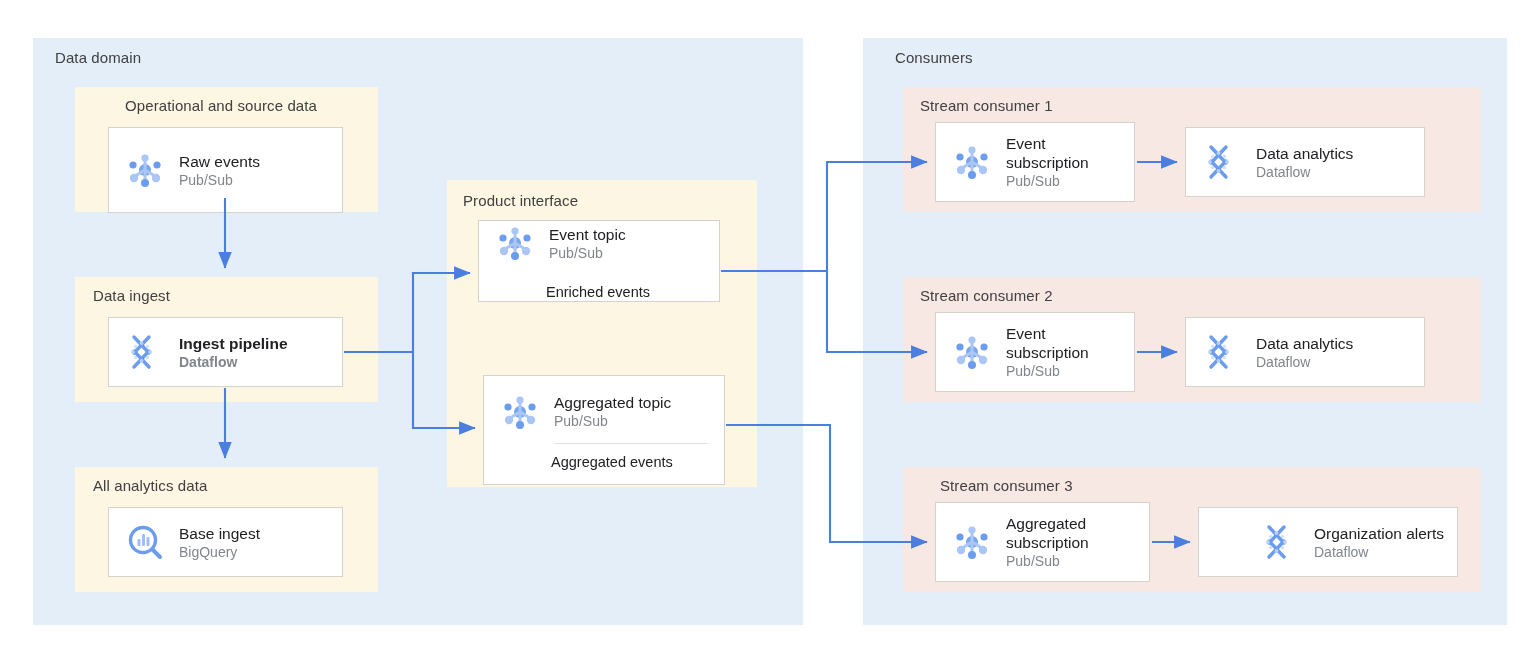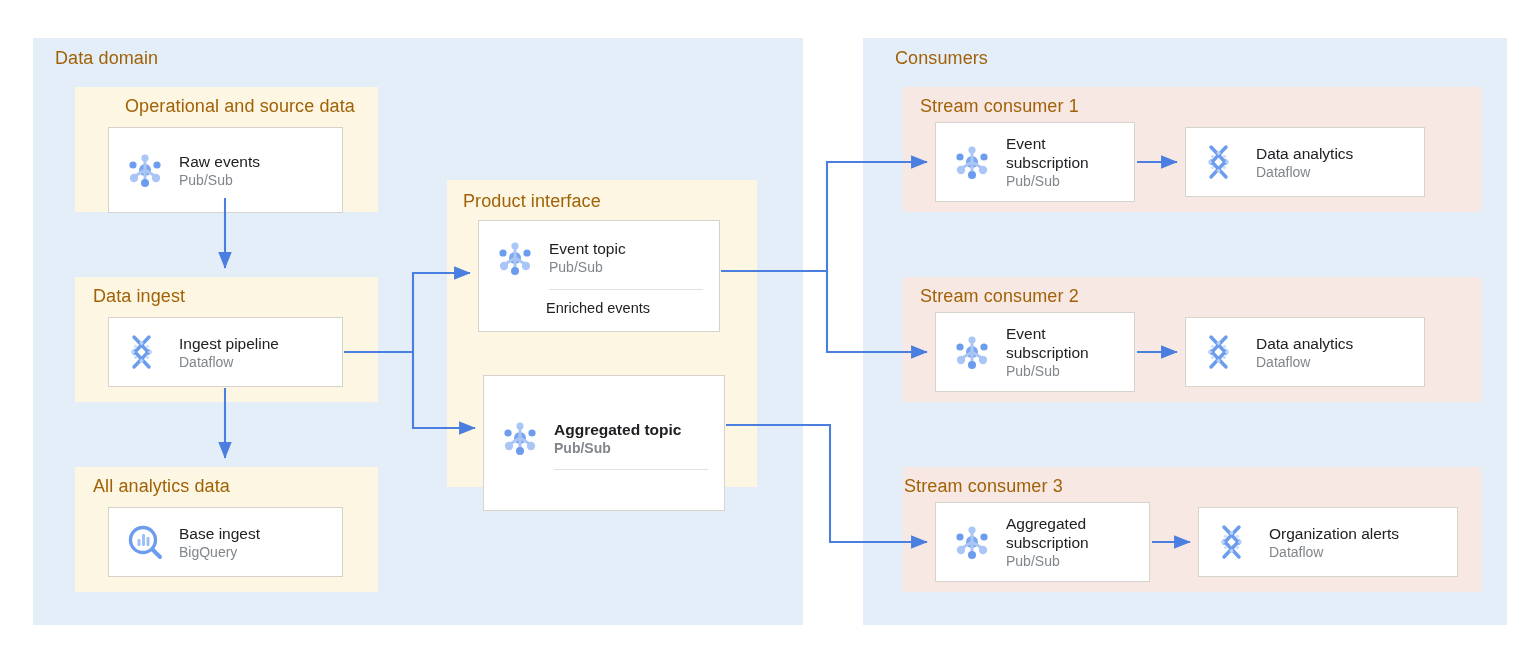--- a/index.html
+++ b/index.html
@@ -28,22 +28,22 @@
     background: #e4eef9;
   }
   .panel-yellow {
     background: #fdf6e3;
   }
   .panel-pink {
     background: #f7e8e4;
   }
   .panel-label {
     position: absolute;
-    color: #a16207;
-    font-size: 18px;
+    color: #404040;
+    font-size: 15px;
     line-height: 18px;
     white-space: nowrap;
     letter-spacing: 0.1px;
   }
 
   
   .card {
     position: absolute;
     box-sizing: border-box;
     background: #ffffff;
@@ -140,21 +140,21 @@
       <div class="card-text">
         <div class="card-title">Raw events</div>
         <div class="card-sub">Pub/Sub</div>
       </div>
     </div>
   </div>
 
   <div class="panel panel-yellow" style="left:75px; top:277px; width:303px; height:125px;"></div>
   <div class="panel-label" style="left:93px; top:287px;">Data ingest</div>
 
-  <div class="card" style="left:108px; top:317px; width:235px; height:70px;">
+  <div class="card" style="left:108px; top:317px; width:235px; height:70px;font-weight:bold;">
     <div class="card-main">
       <div class="card-icon">
         <svg width="40" height="40" viewBox="0 0 40 40">
           <path d="M9 5 L24 21" stroke="#6c9ced" stroke-width="3.4" stroke-linecap="round" fill="none"></path>
           <path d="M24 5 L9 21" stroke="#6c9ced" stroke-width="3.4" stroke-linecap="round" fill="none"></path>
           <path d="M9 35 L24 19" stroke="#6c9ced" stroke-width="3.4" stroke-linecap="round" fill="none"></path>
           <path d="M24 35 L9 19" stroke="#6c9ced" stroke-width="3.4" stroke-linecap="round" fill="none"></path>
           <circle cx="16.5" cy="11" r="1.9" fill="#b9d0f8"></circle>
           <circle cx="16.5" cy="29" r="1.9" fill="#b9d0f8"></circle>
           <circle cx="8" cy="20" r="1.9" fill="#b9d0f8"></circle>
@@ -189,21 +189,21 @@
       <div class="card-text">
         <div class="card-title">Base ingest</div>
         <div class="card-sub">BigQuery</div>
       </div>
     </div>
   </div>
 
   <div class="panel panel-yellow" style="left:447px; top:180px; width:310px; height:307px;"></div>
   <div class="panel-label" style="left:463px; top:192px;">Product interface</div>
 
-  <div class="card" style="left:478px; top:220px; width:242px; height:112px;">
+  <div class="card" style="left:478px; top:220px; width:242px; height:82px;">
     <div class="card-main">
       <div class="card-icon">
         <svg width="40" height="40" viewBox="0 0 40 40">
           <circle cx="20" cy="20" r="6" fill="#7ba6f0"></circle>
           <line x1="20" y1="20" x2="20" y2="9" stroke="#aac6f5" stroke-width="3"></line>
           <line x1="20" y1="20" x2="20" y2="31" stroke="#aac6f5" stroke-width="3"></line>
           <line x1="20" y1="20" x2="10" y2="26" stroke="#aac6f5" stroke-width="3"></line>
           <line x1="20" y1="20" x2="30" y2="26" stroke="#aac6f5" stroke-width="3"></line>
           <circle cx="20" cy="8" r="3.6" fill="#a9c6f7"></circle>
           <circle cx="8" cy="15" r="3.6" fill="#6c9ced"></circle>
@@ -215,21 +215,21 @@
       </div>
       <div class="card-text">
         <div class="card-title">Event topic</div>
         <div class="card-sub">Pub/Sub</div>
       </div>
     </div>
     <div class="card-divider"></div>
     <div class="card-footer">Enriched events</div>
   </div>
 
-  <div class="card" style="left:483px; top:375px; width:242px; height:136px;font-weight:bold;">
+  <div class="card" style="left:483px; top:375px; width:242px; height:110px;">
     <div class="card-main">
       <div class="card-icon">
         <svg width="40" height="40" viewBox="0 0 40 40">
           <circle cx="20" cy="20" r="6" fill="#7ba6f0"></circle>
           <line x1="20" y1="20" x2="20" y2="9" stroke="#aac6f5" stroke-width="3"></line>
           <line x1="20" y1="20" x2="20" y2="31" stroke="#aac6f5" stroke-width="3"></line>
           <line x1="20" y1="20" x2="10" y2="26" stroke="#aac6f5" stroke-width="3"></line>
           <line x1="20" y1="20" x2="30" y2="26" stroke="#aac6f5" stroke-width="3"></line>
           <circle cx="20" cy="8" r="3.6" fill="#a9c6f7"></circle>
           <circle cx="8" cy="15" r="3.6" fill="#6c9ced"></circle>
@@ -238,20 +238,21 @@
           <circle cx="31" cy="28" r="4.2" fill="#a9c6f7"></circle>
           <circle cx="20" cy="33" r="4" fill="#6c9ced"></circle>
         </svg>
       </div>
       <div class="card-text">
         <div class="card-title">Aggregated topic</div>
         <div class="card-sub">Pub/Sub</div>
       </div>
     </div>
     <div class="card-divider"></div>
+    <div class="card-footer">Aggregated events</div>
   </div>
 
   <div class="panel panel-outer" style="left:863px; top:38px; width:644px; height:587px;"></div>
   <div class="panel-label" style="left:883px; top:49px;margin-left:12px;">Consumers</div>
 
   <div class="panel panel-pink" style="left:903px; top:87px; width:578px; height:125px;"></div>
   <div class="panel-label" style="left:920px; top:97px;">Stream consumer 1</div>
 
   <div class="card" style="left:935px; top:122px; width:200px; height:80px;">
     <div class="card-main">
@@ -350,21 +351,21 @@
         </svg>
       </div>
       <div class="card-text">
         <div class="card-title">Data analytics</div>
         <div class="card-sub">Dataflow</div>
       </div>
     </div>
   </div>
 
   <div class="panel panel-pink" style="left:903px; top:467px; width:578px; height:125px;"></div>
-  <div class="panel-label" style="left:904px; top:477px;">Stream consumer 3</div>
+  <div class="panel-label" style="left:940px; top:477px;">Stream consumer 3</div>
 
   <div class="card" style="left:935px; top:502px; width:215px; height:80px;">
     <div class="card-main">
       <div class="card-icon">
         <svg width="40" height="40" viewBox="0 0 40 40">
           <circle cx="20" cy="20" r="6" fill="#7ba6f0"></circle>
           <line x1="20" y1="20" x2="20" y2="9" stroke="#aac6f5" stroke-width="3"></line>
           <line x1="20" y1="20" x2="20" y2="31" stroke="#aac6f5" stroke-width="3"></line>
           <line x1="20" y1="20" x2="10" y2="26" stroke="#aac6f5" stroke-width="3"></line>
           <line x1="20" y1="20" x2="30" y2="26" stroke="#aac6f5" stroke-width="3"></line>
@@ -377,21 +378,21 @@
         </svg>
       </div>
       <div class="card-text">
         <div class="card-title">Aggregated
 subscription</div>
         <div class="card-sub">Pub/Sub</div>
       </div>
     </div>
   </div>
 
-  <div class="card" style="left:1198px; top:507px; width:260px; height:70px;">
+  <div class="card" style="left:1198px; top:507px; width:260px; height:70px;padding-left:45px;">
     <div class="card-main">
       <div class="card-icon">
         <svg width="40" height="40" viewBox="0 0 40 40">
           <path d="M9 5 L24 21" stroke="#6c9ced" stroke-width="3.4" stroke-linecap="round" fill="none"></path>
           <path d="M24 5 L9 21" stroke="#6c9ced" stroke-width="3.4" stroke-linecap="round" fill="none"></path>
           <path d="M9 35 L24 19" stroke="#6c9ced" stroke-width="3.4" stroke-linecap="round" fill="none"></path>
           <path d="M24 35 L9 19" stroke="#6c9ced" stroke-width="3.4" stroke-linecap="round" fill="none"></path>
           <circle cx="16.5" cy="11" r="1.9" fill="#b9d0f8"></circle>
           <circle cx="16.5" cy="29" r="1.9" fill="#b9d0f8"></circle>
           <circle cx="8" cy="20" r="1.9" fill="#b9d0f8"></circle>

